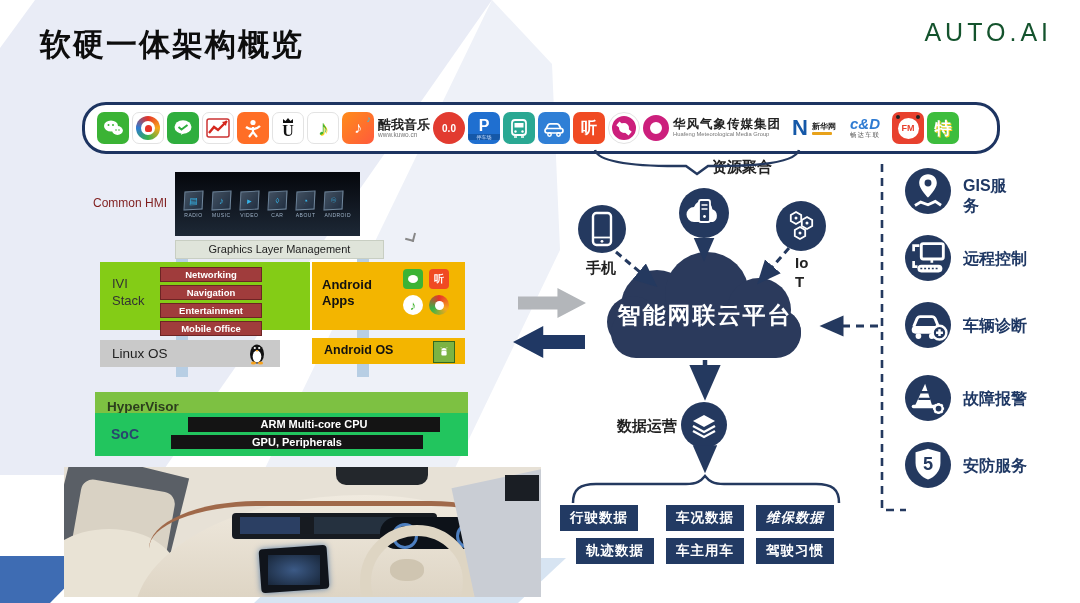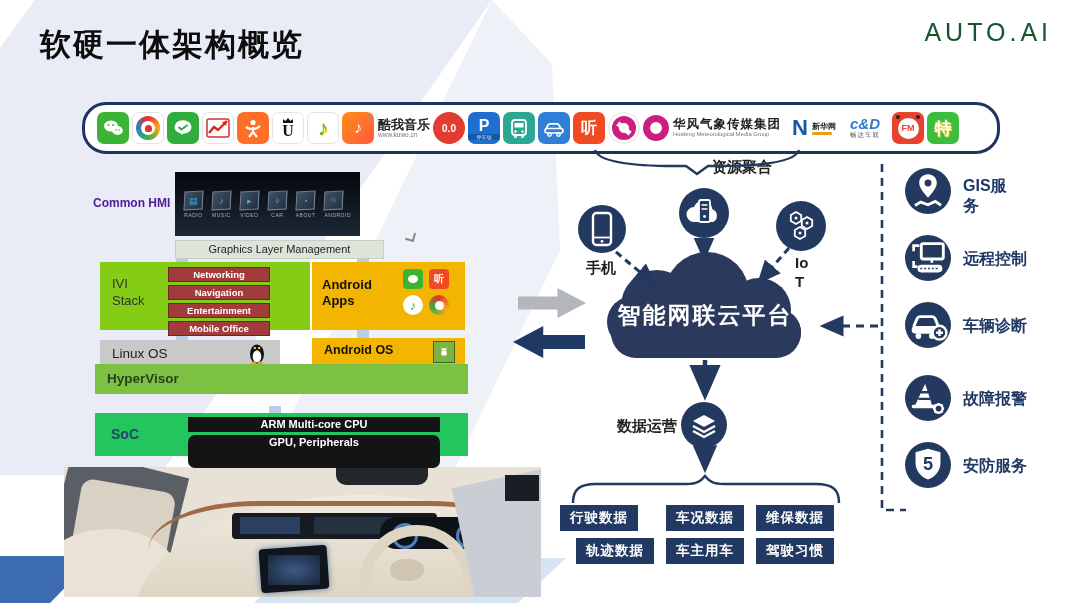--- a/index.html
+++ b/index.html
@@ -172,21 +172,21 @@
         <span style="font-size:9px;font-weight:bold;color:#e8412e;">FM</span>
       </div>
       <div style="position:absolute;left:4px;top:3px;width:4px;height:4px;border-radius:50%;background:#222;"></div>
       <div style="position:absolute;right:4px;top:3px;width:4px;height:4px;border-radius:50%;background:#222;"></div>
     </div>
     <div class="tile" style="background:#3dbd3d">
       <span style="color:#fff;font-size:17px;font-weight:bold;text-shadow:1px 1px 0 #ffd01e;">特</span>
     </div>
   </div>
 
-  <div class="abs lab" style="left:93px;top:196px;font-size:12px;color:#4c1d95;font-weight:bold;">Common HMI</div>
+  <div class="abs lab" style="left:93px;top:196px;font-size:12px;color:#7f1d1d;font-weight:normal;">Common HMI</div>
 
   <div class="abs" style="left:175px;top:172px;width:185px;height:64px;background:linear-gradient(#05070c,#1d2836);z-index:3;display:flex;align-items:center;justify-content:space-evenly;">
     <div>
         <div class="hmi-cube">▤</div>
         <div class="hmi-lab">RADIO</div>
       </div>
     <div>
         <div class="hmi-cube">♪</div>
         <div class="hmi-lab">MUSIC</div>
       </div>
@@ -215,21 +215,21 @@
   <div class="connector" style="left:176px;top:257px;height:6px;"></div>
   <div class="connector" style="left:357px;top:257px;height:6px;"></div>
   <div class="connector" style="left:176px;top:330px;height:11px;"></div>
   <div class="connector" style="left:357px;top:330px;height:9px;"></div>
   <div class="connector" style="left:176px;top:366px;height:11px;"></div>
   <div class="connector" style="left:357px;top:363px;height:14px;"></div>
   <div class="connector" style="left:269px;top:406px;height:8px;"></div>
 
   <div class="abs graybox" style="left:100px;top:262px;width:210px;height:68px;z-index:3;">
     <div style="position:absolute;left:12px;top:14px;width:44px;font-size:13px;color:#333;line-height:1.3;">IVI Stack</div>
-    <div style="position:absolute;left:68px;top:5px;width:102px;">
+    <div style="position:absolute;left:60px;top:5px;width:102px;">
       <div class="redbar">Networking</div>
       <div class="redbar">Navigation</div>
       <div class="redbar">Entertainment</div>
       <div class="redbar">Mobile Office</div>
     </div>
   </div>
 
   <div class="abs yellowbox" style="left:312px;top:262px;width:153px;height:68px;z-index:3;">
     <div style="position:absolute;left:10px;top:15px;width:60px;font-size:13px;font-weight:bold;color:#111;line-height:1.25;">Android Apps</div>
     <div style="position:absolute;right:10px;top:7px;width:52px;display:flex;flex-wrap:wrap;gap:6px;">
@@ -261,28 +261,28 @@
     <span style="position:absolute;left:12px;top:5px;font-size:12.5px;font-weight:600;color:#111;">Android OS</span>
     <div style="position:absolute;right:10px;top:3px;width:20px;height:20px;background:#7cb342;border:1px solid #33691e;display:flex;align-items:center;justify-content:center;">
       <svg width="12" height="12" viewBox="0 0 16 16">
           <path d="M4.5 6a3.5 3.5 0 017 0z" fill="#fff"></path>
           <rect x="4.5" y="6.6" width="7" height="6" rx="1.4" fill="#fff"></rect>
           <path d="M5 3.2L4 1.8M11 3.2l1-1.4" stroke="#fff" stroke-width="1"></path>
         </svg>
     </div>
   </div>
 
-  <div class="abs" style="left:95px;top:364px;width:373px;height:30px;background:#7dc142;z-index:3;">
+  <div class="abs" style="left:95px;top:392px;width:373px;height:30px;background:#7dc142;z-index:3;">
     <span style="position:absolute;left:12px;top:7px;font-size:13.5px;font-weight:600;color:#2c3e1d;">HyperVisor</span>
   </div>
 
   <div class="abs" style="left:95px;top:413px;width:373px;height:43px;background:#22c55e;z-index:3;">
     <span style="position:absolute;left:16px;top:13px;font-size:14px;font-weight:600;color:#29456e;">SoC</span>
     <div class="darkbar" style="position:absolute;left:93px;top:4px;width:252px;height:15px;line-height:15px;">ARM Multi-core CPU</div>
-    <div class="darkbar" style="position:absolute;left:93px;top:22px;width:252px;height:33px;line-height:15px;border-radius:7px;">GPU, Peripherals</div>
+    <div class="darkbar" style="position:absolute;left:76px;top:22px;width:252px;height:14px;line-height:15px;">GPU, Peripherals</div>
   </div>
 
   <div class="abs photo">
     <div style="position:absolute;left:-10px;top:-5px;width:120px;height:140px;background:#5a5f66;transform:rotate(14deg);"></div>
     <div style="position:absolute;left:8px;top:18px;width:95px;height:120px;background:#d9d2c4;border-radius:12px;transform:rotate(10deg);"></div>
     <div style="position:absolute;left:-25px;top:62px;width:140px;height:95px;background:#e9e3d5;border-radius:50%;"></div>
     <div style="position:absolute;left:70px;top:28px;width:420px;height:130px;background:linear-gradient(#f0eadf,#d9cfbd);border-radius:55% 45% 0 0/95% 80% 0 0;"></div>
     <div style="position:absolute;left:85px;top:34px;width:390px;height:90px;border-top:5px solid #a0694a;border-radius:50%/90%;"></div>
     <div style="position:absolute;left:168px;top:46px;width:205px;height:26px;background:#171b21;border-radius:4px;"></div>
     <div style="position:absolute;left:176px;top:50px;width:60px;height:17px;background:#2b3f63;"></div>
@@ -352,21 +352,21 @@
   <div class="abs navcircle" style="left:681px;top:402px;width:46px;height:46px;">
     <svg width="46" height="46" viewBox="0 0 46 46">
       <path d="M12 19l11-6 11 6-11 6z" fill="#fff"></path>
       <path d="M12 24l11 6 11-6M12 29l11 6 11-6" stroke="#fff" stroke-width="2.4" fill="none"></path>
     </svg>
   </div>
   <div class="abs lab" style="left:617px;top:417px;font-size:15px;">数据运营</div>
 
   <div class="abs navybox" style="left:560px;top:505px;width:78px;height:26px;">行驶数据</div>
   <div class="abs navybox" style="left:666px;top:505px;width:78px;height:26px;">车况数据</div>
-  <div class="abs navybox" style="left:756px;top:505px;width:78px;height:26px;">维保数据</div>
+  <div class="abs navybox" style="left:756px;top:505px;width:78px;height:26px;font-style:italic;">维保数据</div>
   <div class="abs navybox" style="left:576px;top:538px;width:78px;height:26px;">轨迹数据</div>
   <div class="abs navybox" style="left:666px;top:538px;width:78px;height:26px;">车主用车</div>
   <div class="abs navybox" style="left:756px;top:538px;width:78px;height:26px;">驾驶习惯</div>
 
   <div class="abs navcircle" style="left:905px;top:168px;width:46px;height:46px;">
     <svg width="46" height="46" viewBox="0 0 24 24">
       <path d="M12 3.2c-2.7 0-4.6 2-4.6 4.6 0 3.2 4.6 7.6 4.6 7.6s4.6-4.4 4.6-7.6c0-2.6-1.9-4.6-4.6-4.6z" fill="#fff"></path>
       <circle cx="12" cy="7.8" r="1.8" fill="#24395f"></circle>
       <path d="M5.2 19.6l3-1.8 3.8 1.4 3.8-1.8 3 2" stroke="#fff" stroke-width="1.5" fill="none"></path>
     </svg>

